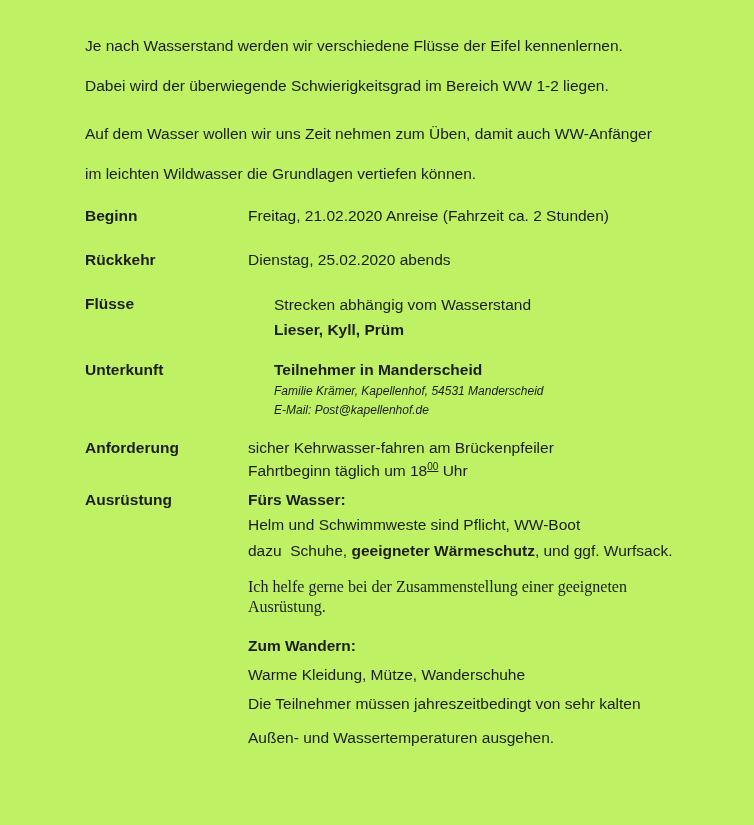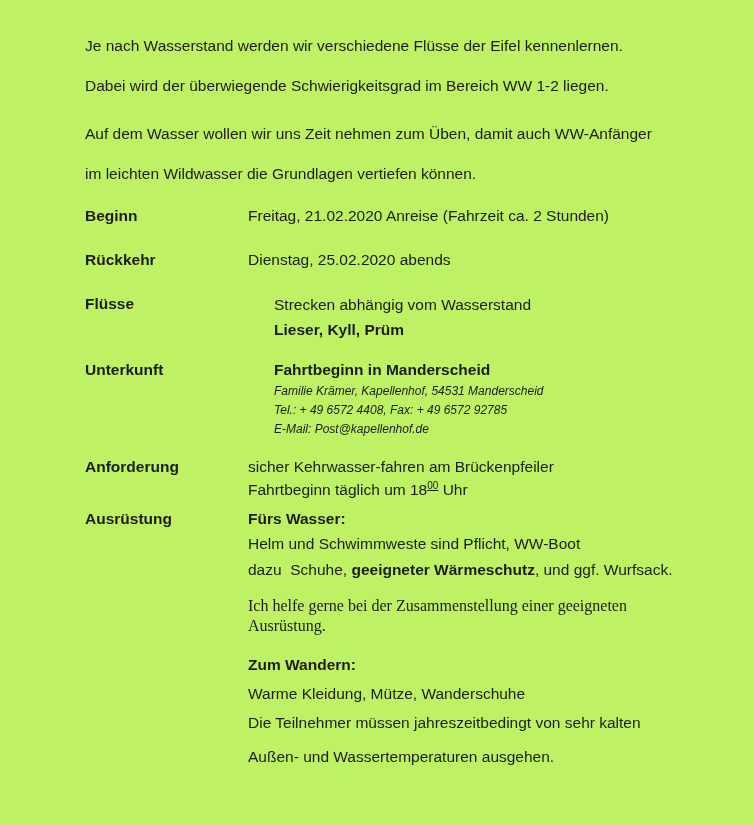--- a/index.html
+++ b/index.html
@@ -108,23 +108,22 @@
       <div class="row-label">Flüsse</div>
       <div class="row-value lh25">
         <span class="line">Strecken abhängig vom Wasserstand</span>
         <span class="line bold-line">Lieser, Kyll, Prüm</span>
       </div>
     </div>
 
     <div class="row mb16">
       <div class="row-label">Unterkunft</div>
       <div class="row-value">
-        <span class="line bold-line">Fahrtbeginn in Manderscheid</span>
+        <span class="line bold-line">Teilnehmer in Manderscheid</span>
         <span class="line contact-line">Familie Krämer, Kapellenhof, 54531 Manderscheid</span>
-        <span class="line contact-line">Tel.: + 49 6572 4408, Fax: + 49 6572 92785</span>
         <span class="line contact-line">E-Mail: Post@kapellenhof.de</span>
       </div>
     </div>
 
     <div class="row mb6">
       <div class="row-label">Anforderung</div>
       <div class="row-value lh23">
         <span class="line">sicher Kehrwasser-fahren am Brückenpfeiler</span>
         <span class="line"><span>Fahrtbeginn täglich um 18</span><sup class="sup-underline">00</sup><span> Uhr</span></span>
       </div>

